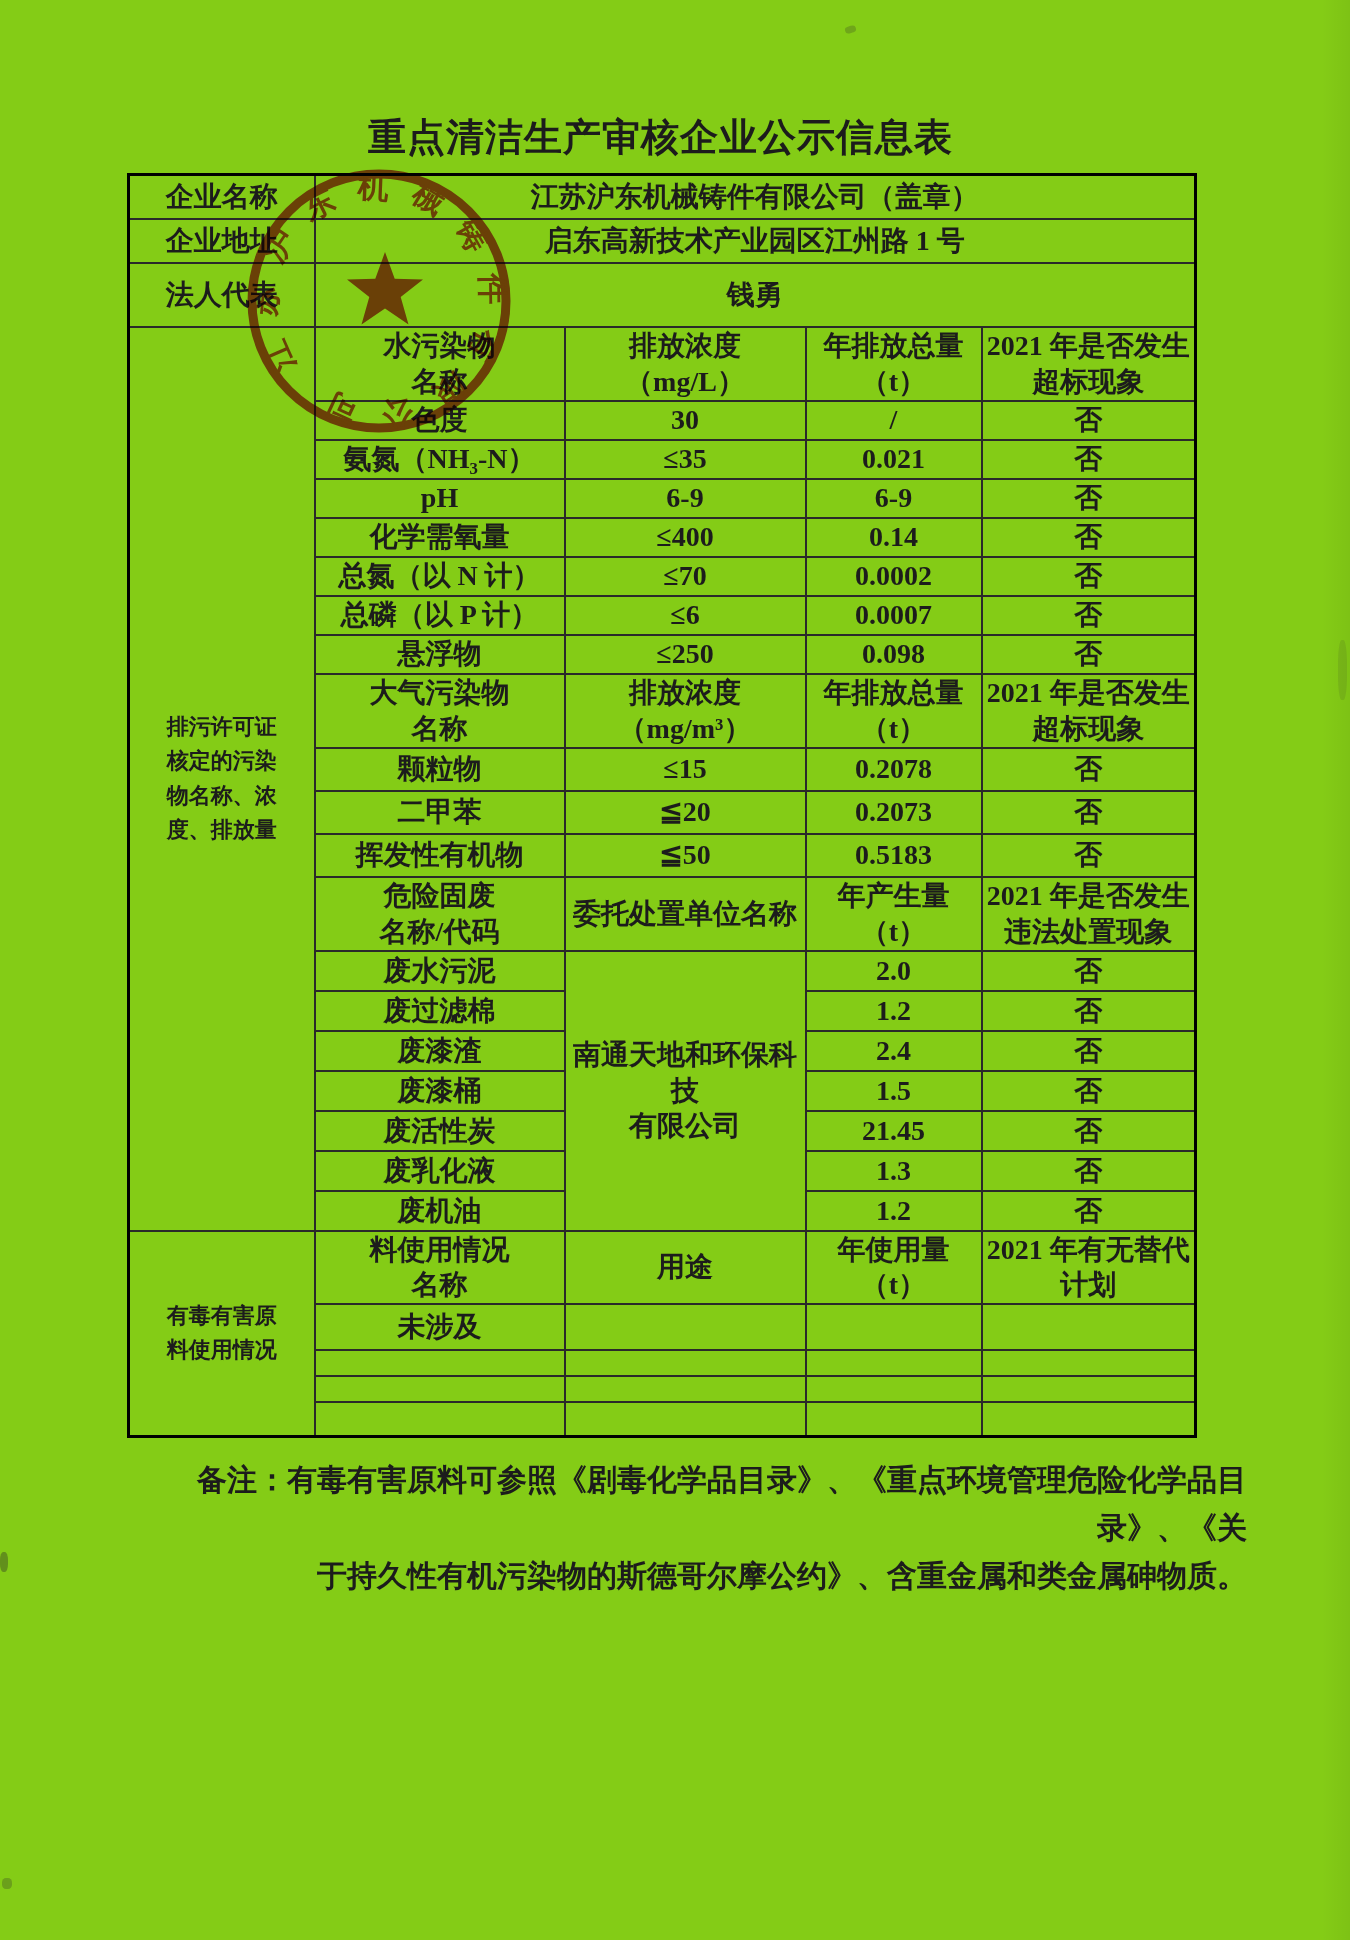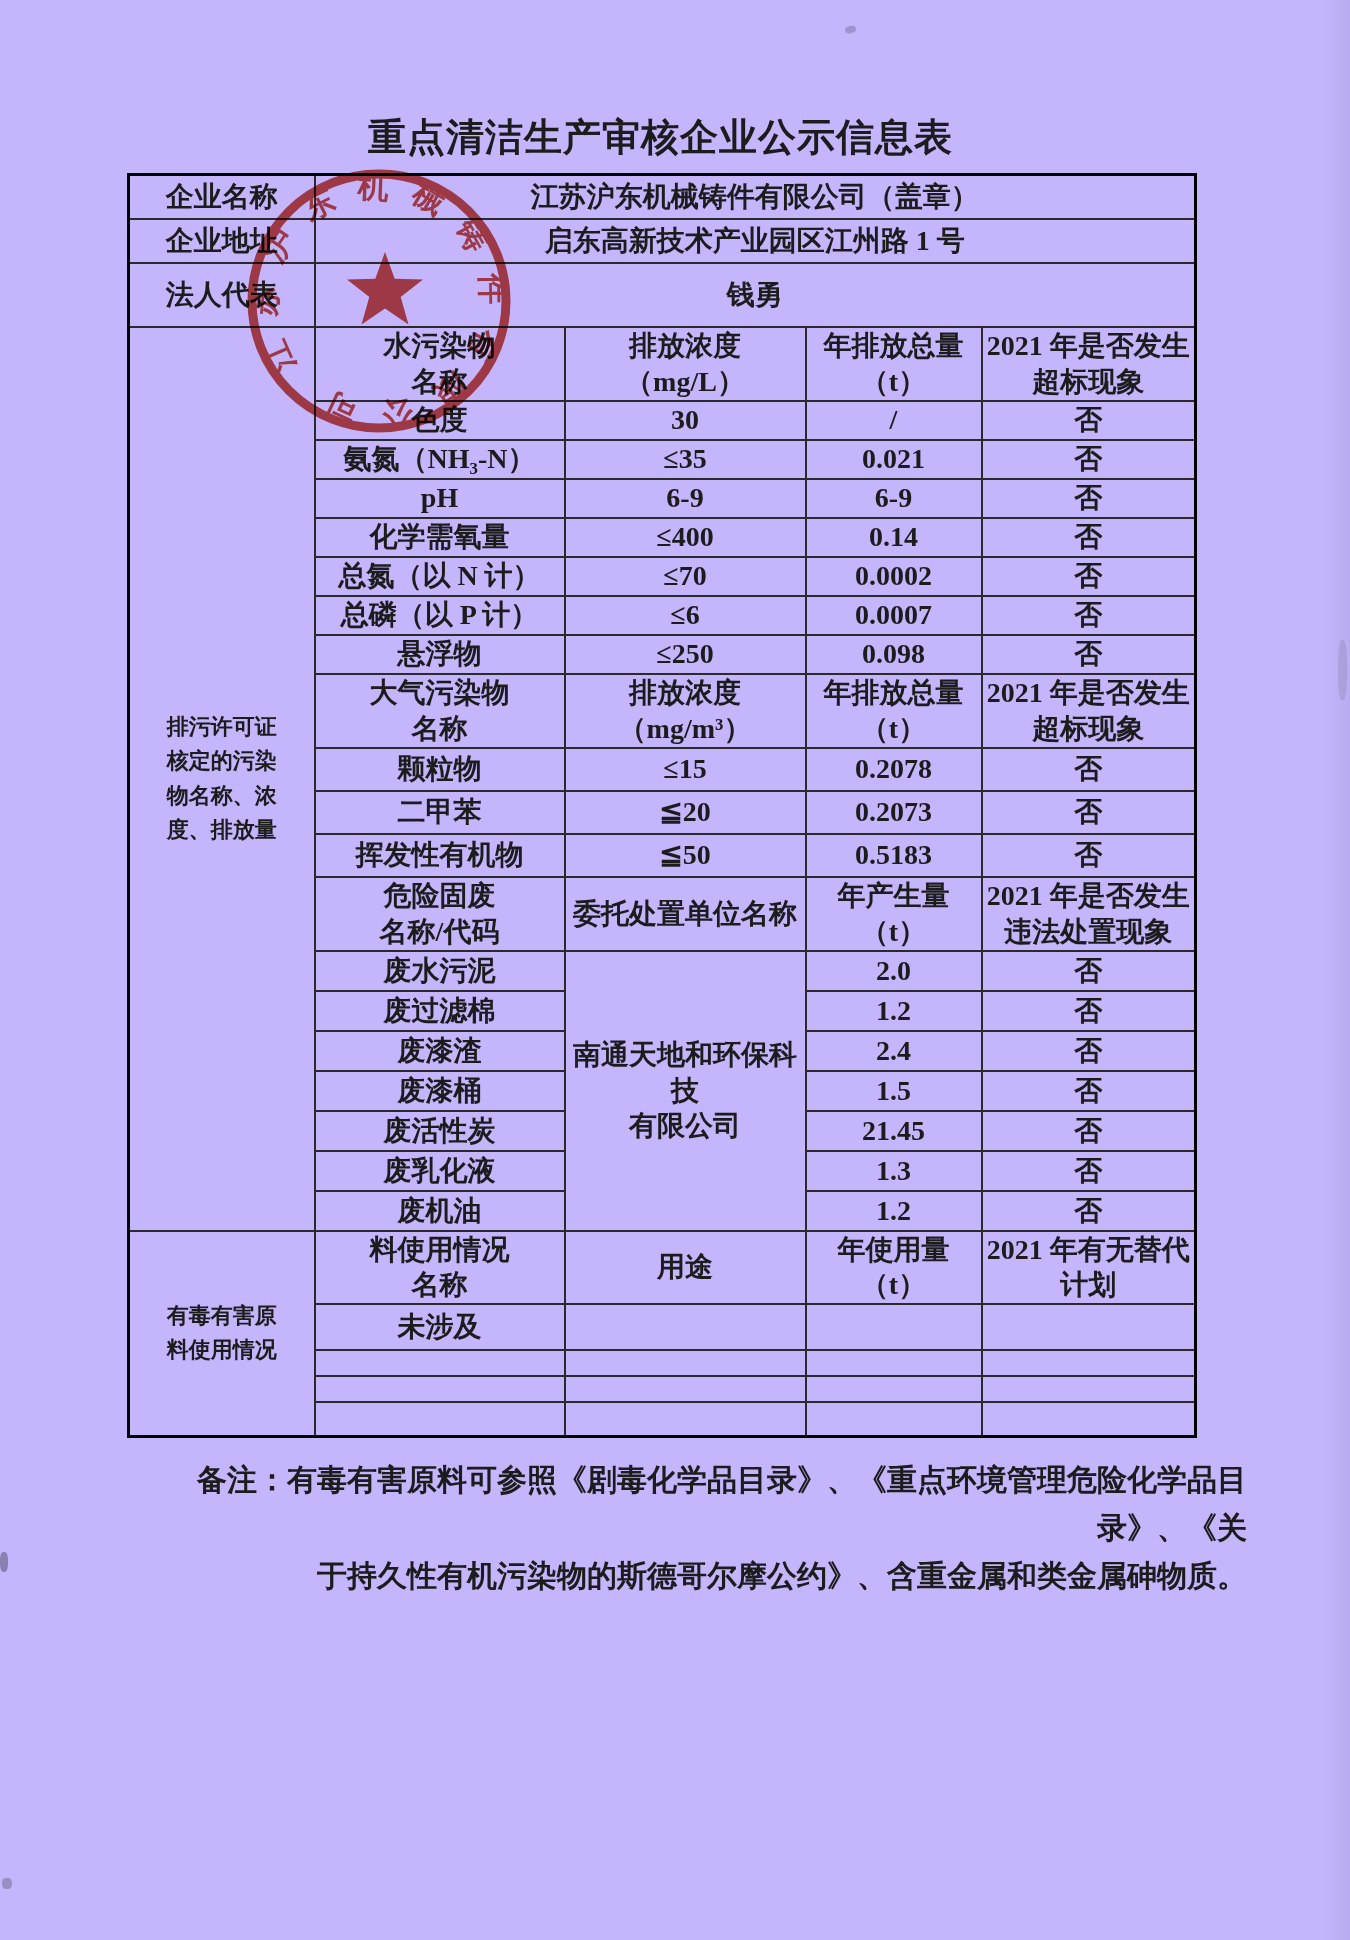--- a/index.html
+++ b/index.html
@@ -1,17 +1,17 @@
 <!DOCTYPE html>
 <html><head>
 <meta charset="utf-8">
 <style>
   html,body{margin:0;padding:0;}
   body{width:1350px;height:1940px;background:#fff;font-family:"Liberation Serif", serif;color:#1c1c1c;}
-  .page{position:relative;width:1350px;height:1940px;background:#c4b5fd;overflow:hidden;text-decoration:underline;}
+  .page{position:relative;width:1350px;height:1940px;background:#84cc16;overflow:hidden;text-decoration:underline;}
   .scan-edge{position:absolute;right:0;top:0;width:28px;height:1940px;
     background:linear-gradient(to right, rgba(0,0,0,0), rgba(0,0,0,0.05));}
   .content{position:absolute;left:127px;top:112px;width:1067px;}
   .title{width:1067px;text-align:center;font-size:38px;font-weight:700;letter-spacing:1px;margin:0 0 10px 0;}
   table.main{border-collapse:collapse;table-layout:fixed;width:1067px;border:3px solid #000000;}
   td{border:2px solid #2a2a2a;text-align:center;vertical-align:middle;
      font-size:28px;font-weight:700;line-height:1.28;padding:0 4px;
      white-space:pre-line;overflow:hidden;}
   td.vlabel{font-size:22px;line-height:1.55;}
   tr.h44{height:44px}tr.h46{height:64px}tr.h74{height:74px}tr.h42{height:39px}

